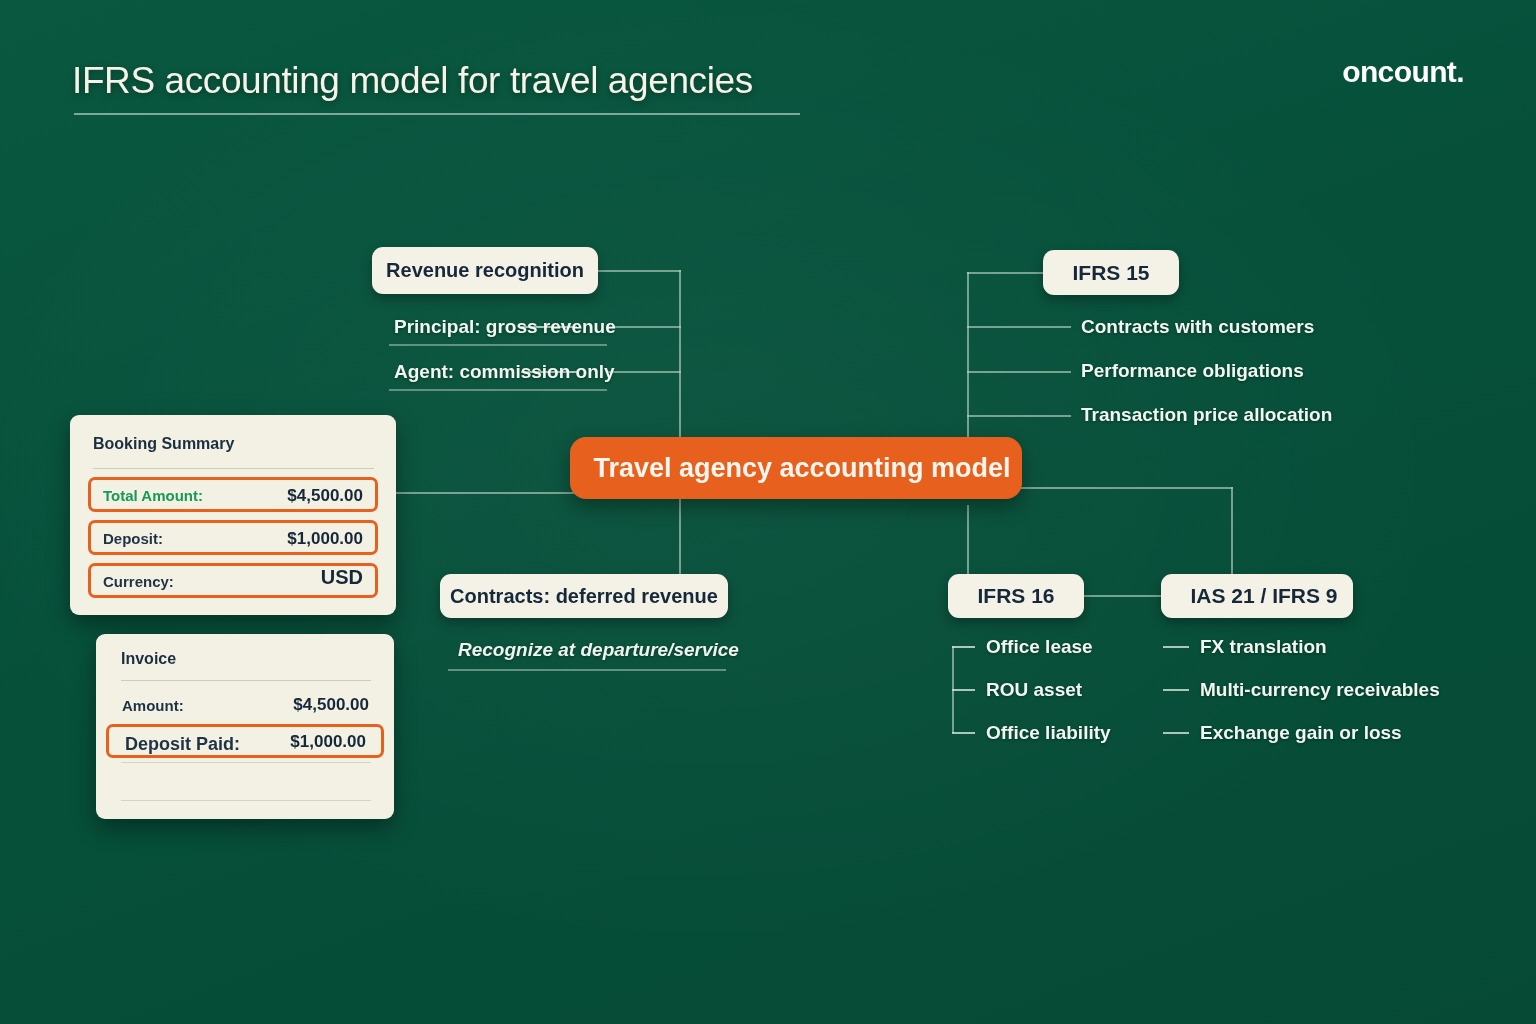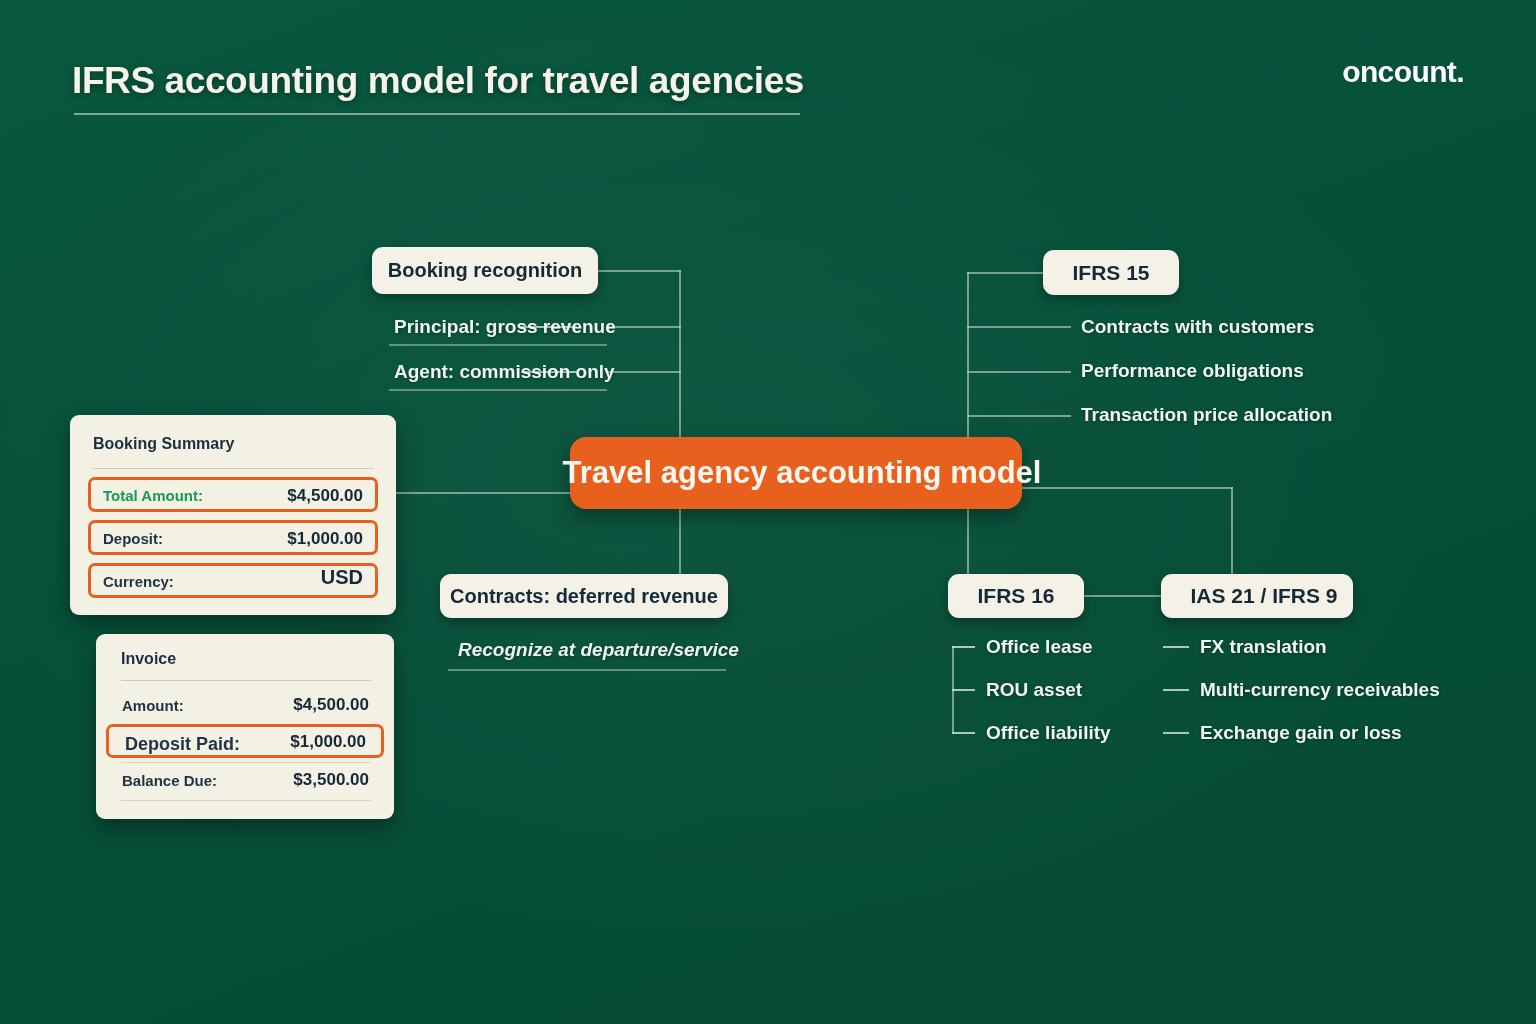--- a/index.html
+++ b/index.html
@@ -19,21 +19,21 @@
   .noise { position:absolute; inset:0; opacity:.05;
     background-image:
       repeating-linear-gradient(0deg, rgba(255,255,255,.05) 0 1px, rgba(0,0,0,0) 1px 3px),
       repeating-linear-gradient(90deg, rgba(0,0,0,.05) 0 1px, rgba(0,0,0,0) 1px 4px);
     pointer-events:none;
   }
 
   
   #page-title {
     position:absolute; left:72px; top:60px;
-    font-size:37px; font-weight:bold; color:#F6F3E8;
+    font-size:37px; font-weight:normal; color:#F6F3E8;
     letter-spacing:-0.4px;
     text-shadow:0 2px 6px rgba(0,0,0,.35);
     white-space:nowrap;
   }
   #title-rule {
     position:absolute; left:74px; top:113px; width:726px; height:2px;
     background:rgba(226,235,228,.55);
   }
   #brand-logo {
     position:absolute; right:72px; top:55px;
@@ -143,23 +143,23 @@
 
   <div class="line v" style="left:952px; top:646px; height:87px;"></div>
   <div class="dash" style="left:952px; top:646px; width:23px;"></div>
   <div class="dash" style="left:952px; top:689px; width:23px;"></div>
   <div class="dash" style="left:952px; top:732px; width:23px;"></div>
 
   <div class="dash" style="left:1163px; top:646px; width:26px;"></div>
   <div class="dash" style="left:1163px; top:689px; width:26px;"></div>
   <div class="dash" style="left:1163px; top:732px; width:26px;"></div>
 
-  <div id="node-center" style="left:570px; top:437px; width:452px; height:72px; font-size:31px;padding-left:12px;">Travel agency accounting model</div>
-
-  <div class="chip" style="left:372px; top:247px; width:226px; height:47px; font-size:20px;">Booking recognition</div>
+  <div id="node-center" style="left:570px; top:437px; width:452px; height:62px; font-size:27px;padding-left:12px;">Travel agency accounting model</div>
+
+  <div class="chip" style="left:372px; top:247px; width:226px; height:47px; font-size:20px;">Revenue recognition</div>
   <div class="branch-text" style="left:394px; top:316px;">Principal: gross revenue</div>
   <div class="branch-text" style="left:394px; top:361px;">Agent: commission only</div>
 
   <div class="chip" style="left:440px; top:574px; width:288px; height:44px; font-size:20px;">Contracts: deferred revenue</div>
   <div class="sub-note" style="left:458px; top:639px;">Recognize at departure/service</div>
 
   <div class="chip" style="left:1043px; top:250px; width:136px; height:45px; font-size:21px;">IFRS 15</div>
   <div class="branch-text" style="left:1081px; top:316px;">Contracts with customers</div>
   <div class="branch-text" style="left:1081px; top:360px;">Performance obligations</div>
   <div class="branch-text" style="left:1081px; top:404px;">Transaction price allocation</div>
@@ -203,20 +203,16 @@
       <div class="row-value" style="right:25px; top:5px; font-size:17px;">$4,500.00</div>
     </div>
 
     <div class="row-box" style="left:10px; top:90px; width:278px; height:34px;">
       <div class="row-label" style="left:16px; top:7px; font-size:18px;">Deposit Paid:</div>
       <div class="row-value" style="right:15px; top:5px; font-size:17px;">$1,000.00</div>
     </div>
 
     <div class="row-div" style="left:25px; top:128px; width:250px;"></div>
 
-    <div style="position:absolute; left:0; top:131px; width:100%; height:34px;">
-      <div class="row-label" style="left:26px; top:7px; font-size:15px;">Balance Due:</div>
-      <div class="row-value" style="right:25px; top:5px; font-size:17px;">$3,500.00</div>
-    </div>
 
     <div class="row-div" style="left:25px; top:166px; width:250px;"></div>
   </div>
 </div>
 
 </body></html>

